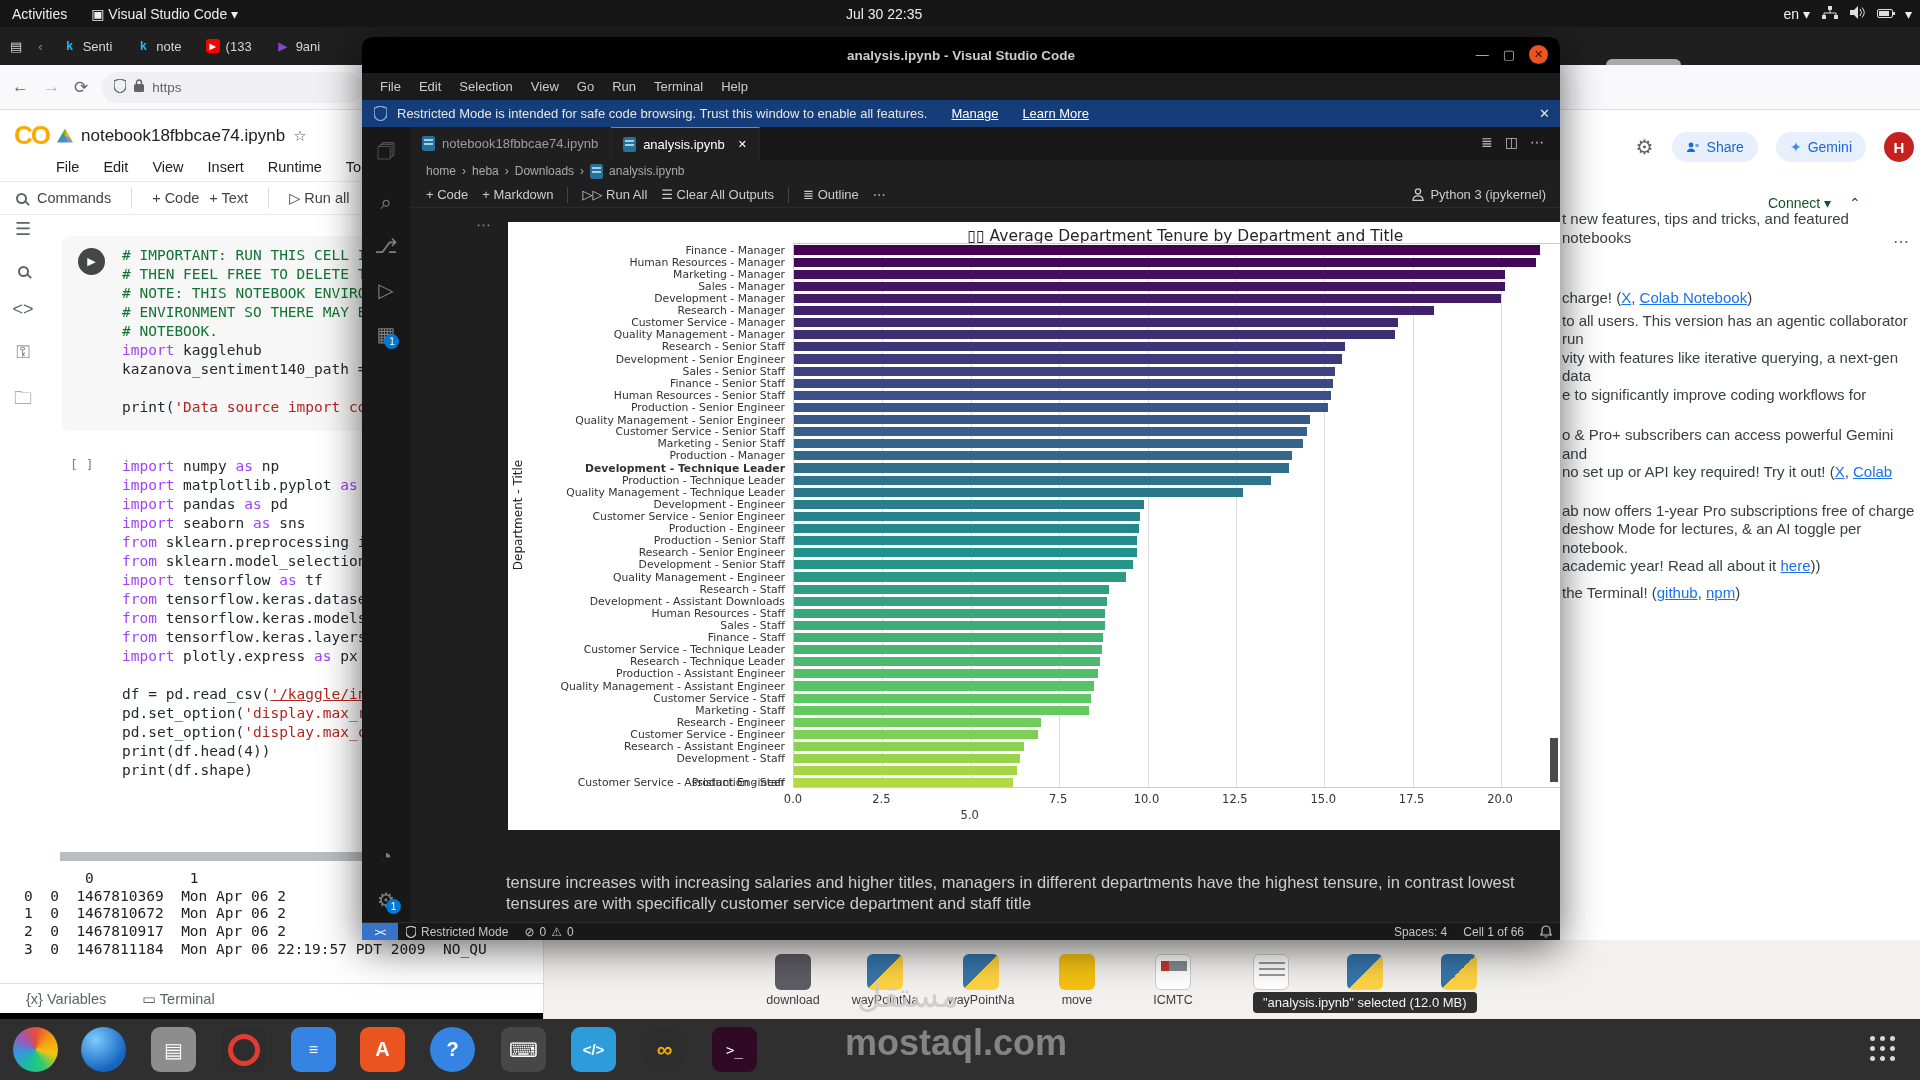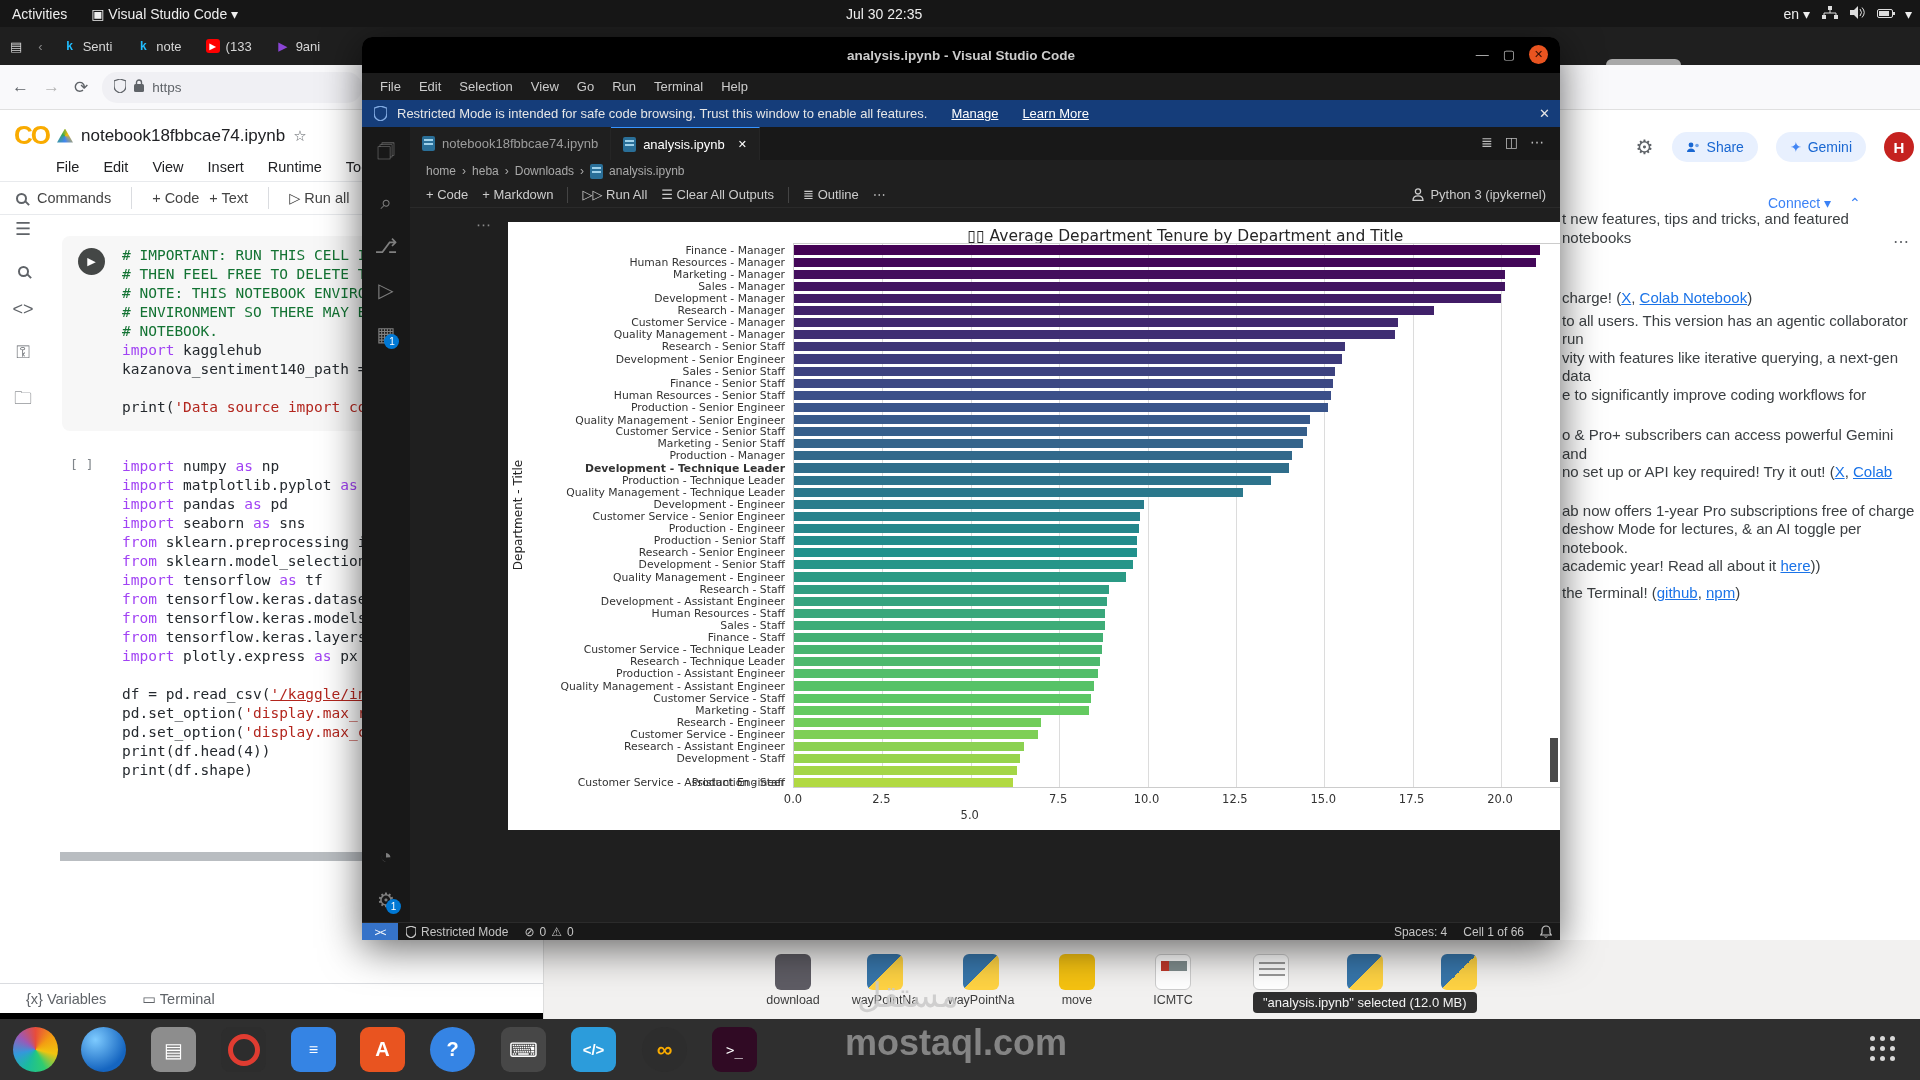--- a/index.html
+++ b/index.html
@@ -57,21 +57,21 @@
   .cell2 { margin:26px 0 0 16px; position:relative; }
   .brackets { position:absolute; left:8px; top:0px; font-family:"DejaVu Sans Mono",monospace; font-size:13px; color:#80868b;}
   #hscroll { position:absolute; left:60px; top:742px; width:486px; height:9px; background:#eceff1; }
   #hscroll .thumb { height:9px; width:440px; background:#b9bdc1; }
   pre.output { position:absolute; left:24px; top:760px; font-family:"DejaVu Sans Mono",monospace; font-size:14.5px; line-height:17.7px; color:#202124; white-space:pre; }
   #colab-footer { position:absolute; left:0; top:873px; width:543px; height:30px; border-top:1px solid #dadce0; background:#fff; display:flex; align-items:center; gap:36px; padding-left:26px; font-size:14.5px; color:#5f6368;}
   
   #notes { position:absolute; left:1562px; top:100px; width:356px; color:#3c4043; font-size:15px; line-height:18.5px; }
   #notes a { color:#1a73e8; text-decoration:underline; }
   #notes p { margin-bottom:0; }
-  #connect-row { position:absolute; left:1768px; top:85px; font-size:14px; color:#3b82f6; display:flex; gap:18px; align-items:center;}
+  #connect-row { position:absolute; left:1768px; top:85px; font-size:14px; color:#14532d; display:flex; gap:18px; align-items:center;}
   #colab-actions { position:absolute; right:6px; top:22px; display:flex; align-items:center; gap:18px; }
   .pill { height:30px; border-radius:15px; background:#e8f0fe; color:#1967d2; font-size:14px; display:flex; align-items:center; gap:6px; padding:0 14px; }
   .avatar-h { width:30px; height:30px; border-radius:50%; background:#c5221f; color:#fff; display:flex; align-items:center; justify-content:center; font-size:15px; font-weight:bold;}
   
   #filestrip { position:absolute; left:543px; top:940px; width:1377px; height:79px; background:#f2f1f0; z-index:2; border-left:1px solid #ddd; }
   .fitem { position:absolute; width:86px; text-align:center; font-size:12.5px; color:#3d3d3d; }
   .ficon { width:36px; height:36px; margin:0 auto 3px auto; border-radius:6px; position:relative;}
   .ficon.python { background:linear-gradient(135deg,#3776ab 50%,#ffd343 50%); }
   .ficon.archive { background:#5e5c64; }
   .ficon.note { background:#f5c211; }
@@ -309,20 +309,25 @@
 df = pd.read_csv(<span class="c-str c-link">'/kaggle/inpu</span>
 pd.set_option(<span class="c-str">'display.max_row</span>
 pd.set_option(<span class="c-str">'display.max_col</span>
 print(df.head(4))
 print(df.shape)</pre>
         </div>
       </div>
       <div id="hscroll">
           <div class="thumb"></div>
         </div>
+      <pre class="output" id="colab-output">       0           1
+0  0  1467810369  Mon Apr 06 2
+1  0  1467810672  Mon Apr 06 2
+2  0  1467810917  Mon Apr 06 2
+3  0  1467811184  Mon Apr 06 22:19:57 PDT 2009  NO_QU</pre>
       <div id="colab-footer">
         <span>{x} <span>Variables</span></span>
         <span>▭ <span>Terminal</span></span>
       </div>
     </div>
 
     <div id="colab-actions">
       <span style="color:#5f6368; font-size:20px;">⚙</span>
       <span class="pill">
         <svg width="15" height="12" viewBox="0 0 15 12">
@@ -507,21 +512,21 @@
               <div class="cat" style="top: 230.711px;">Production - Technique Leader</div>
               <div class="cat" style="top: 242.822px;">Quality Management - Technique Leader</div>
               <div class="cat" style="top: 254.933px;">Development - Engineer</div>
               <div class="cat" style="top: 267.044px;">Customer Service - Senior Engineer</div>
               <div class="cat" style="top: 279.156px;">Production - Engineer</div>
               <div class="cat" style="top: 291.267px;">Production - Senior Staff</div>
               <div class="cat" style="top: 303.378px;">Research - Senior Engineer</div>
               <div class="cat" style="top: 315.489px;">Development - Senior Staff</div>
               <div class="cat" style="top: 327.6px;">Quality Management - Engineer</div>
               <div class="cat" style="top: 339.711px;">Research - Staff</div>
-              <div class="cat" style="top: 351.822px;">Development - Assistant Engineer</div>
+              <div class="cat" style="top: 351.822px;">Development - Assistant Downloads</div>
               <div class="cat" style="top: 363.933px;">Human Resources - Staff</div>
               <div class="cat" style="top: 376.044px;">Sales - Staff</div>
               <div class="cat" style="top: 388.156px;">Finance - Staff</div>
               <div class="cat" style="top: 400.267px;">Customer Service - Technique Leader</div>
               <div class="cat" style="top: 412.378px;">Research - Technique Leader</div>
               <div class="cat" style="top: 424.489px;">Production - Assistant Engineer</div>
               <div class="cat" style="top: 436.6px;">Quality Management - Assistant Engineer</div>
               <div class="cat" style="top: 448.711px;">Customer Service - Staff</div>
               <div class="cat" style="top: 460.822px;">Marketing - Staff</div>
               <div class="cat" style="top: 472.933px;">Research - Engineer</div>
@@ -595,20 +600,21 @@
               <span class="xtick" style="left: 88.375px;">2.5</span>
               <span class="xtick" style="left: 176.75px; margin-top: 16px;">5.0</span>
               <span class="xtick" style="left: 265.125px;">7.5</span>
               <span class="xtick" style="left: 353.5px;">10.0</span>
               <span class="xtick" style="left: 441.875px;">12.5</span>
               <span class="xtick" style="left: 530.25px;">15.0</span>
               <span class="xtick" style="left: 618.625px;">17.5</span>
               <span class="xtick" style="left: 707px;">20.0</span>
             </div>
         </div>
+        <div id="md-note">tensure increases with increasing salaries and higher titles, managers in different departments have the highest tensure, in contrast lowest<br>tensures are with specifically customer service department and staff title</div>
         <div id="vs-scroll"></div>
       </div>
     </div>
   </div>
   <div id="vs-status">
     <span id="remote">&gt;&lt;</span>
     <span class="seg">
       <svg width="10" height="12" viewBox="0 0 12 14">
           <path d="M6 0l6 2v5c0 4-3.5 6.2-6 7-2.5-.8-6-3-6-7V2z" fill="none" stroke="#c5c5c5" stroke-width="1.6"></path>
         </svg>

